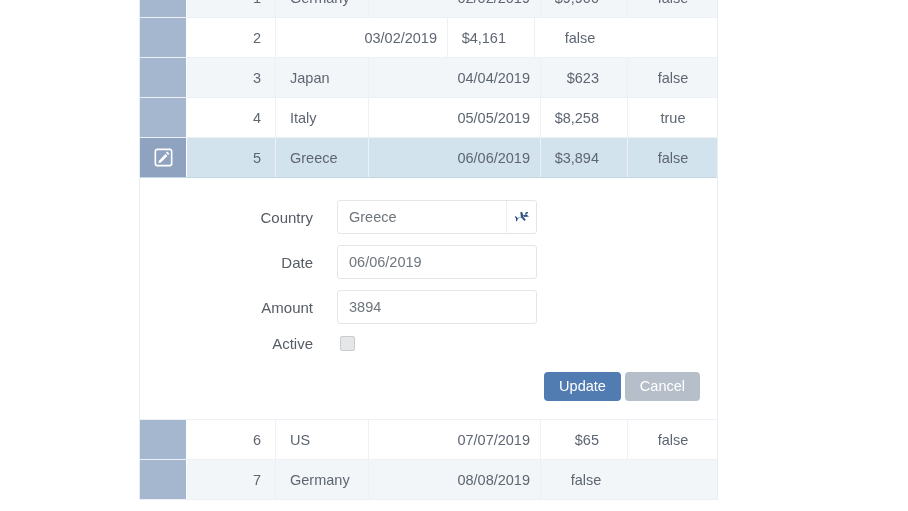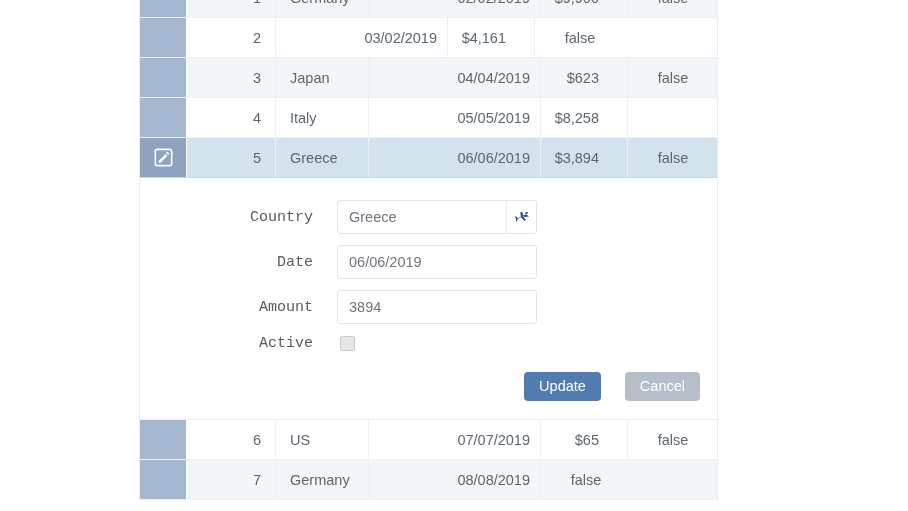--- a/index.html
+++ b/index.html
@@ -93,21 +93,20 @@
   }
 
   .form-label {
     width: 197px;
     min-width: 197px;
     text-align: right;
     padding-right: 24px;
     box-sizing: border-box;
     font-size: 15px;
     color: #555c64;
-    font-family: Liberation Mono, monospace;
   }
 
   .field-wrap { position: relative; }
 
   .txt {
     width: 200px;
     height: 34px;
     box-sizing: border-box;
     border: 1px solid #e2e6ea;
     border-radius: 3px;
@@ -146,21 +145,21 @@
     display: block;
     margin-left: 3px;
   }
 
   
   .btn-bar {
     display: flex;
     justify-content: flex-end;
     padding-right: 17px;
     margin-top: 20px;
-    gap: 24px;
+    gap: 4px;
   }
   .btn {
     font-family: "Liberation Sans", sans-serif;
     font-size: 14.5px;
     color: #ffffff;
     border: none;
     border-radius: 4px;
     height: 29px;
     padding: 0 15px;
     cursor: pointer;
@@ -201,20 +200,21 @@
       <div class="cell c-amount">$623</div>
       <div class="cell c-active">false</div>
     </div>
 
     <div class="row">
       <div class="cell c-handle"></div>
       <div class="cell c-id">4</div>
       <div class="cell c-country">Italy</div>
       <div class="cell c-date">05/05/2019</div>
       <div class="cell c-amount">$8,258</div>
+      <div class="cell c-active">true</div>
     </div>
 
     <div class="row selected">
       <div class="cell c-handle">
         <span>
           <svg class="edit-icon" viewBox="0 0 20 20" fill="none" xmlns="http://www.w3.org/2000/svg">
             <rect x="1.4" y="1.4" width="17.2" height="17.2" rx="2.2" stroke="#ffffff" stroke-width="1.7"></rect>
             <path d="M5.2 13.3 L12.1 6.4 L14.1 8.4 L7.2 15.3 L4.6 15.9 Z" fill="#ffffff"></path>
             <path d="M12.6 5.0 L13.9 3.7 L16.2 6.0 L14.9 7.3 Z" fill="#ffffff"></path>
           </svg>

